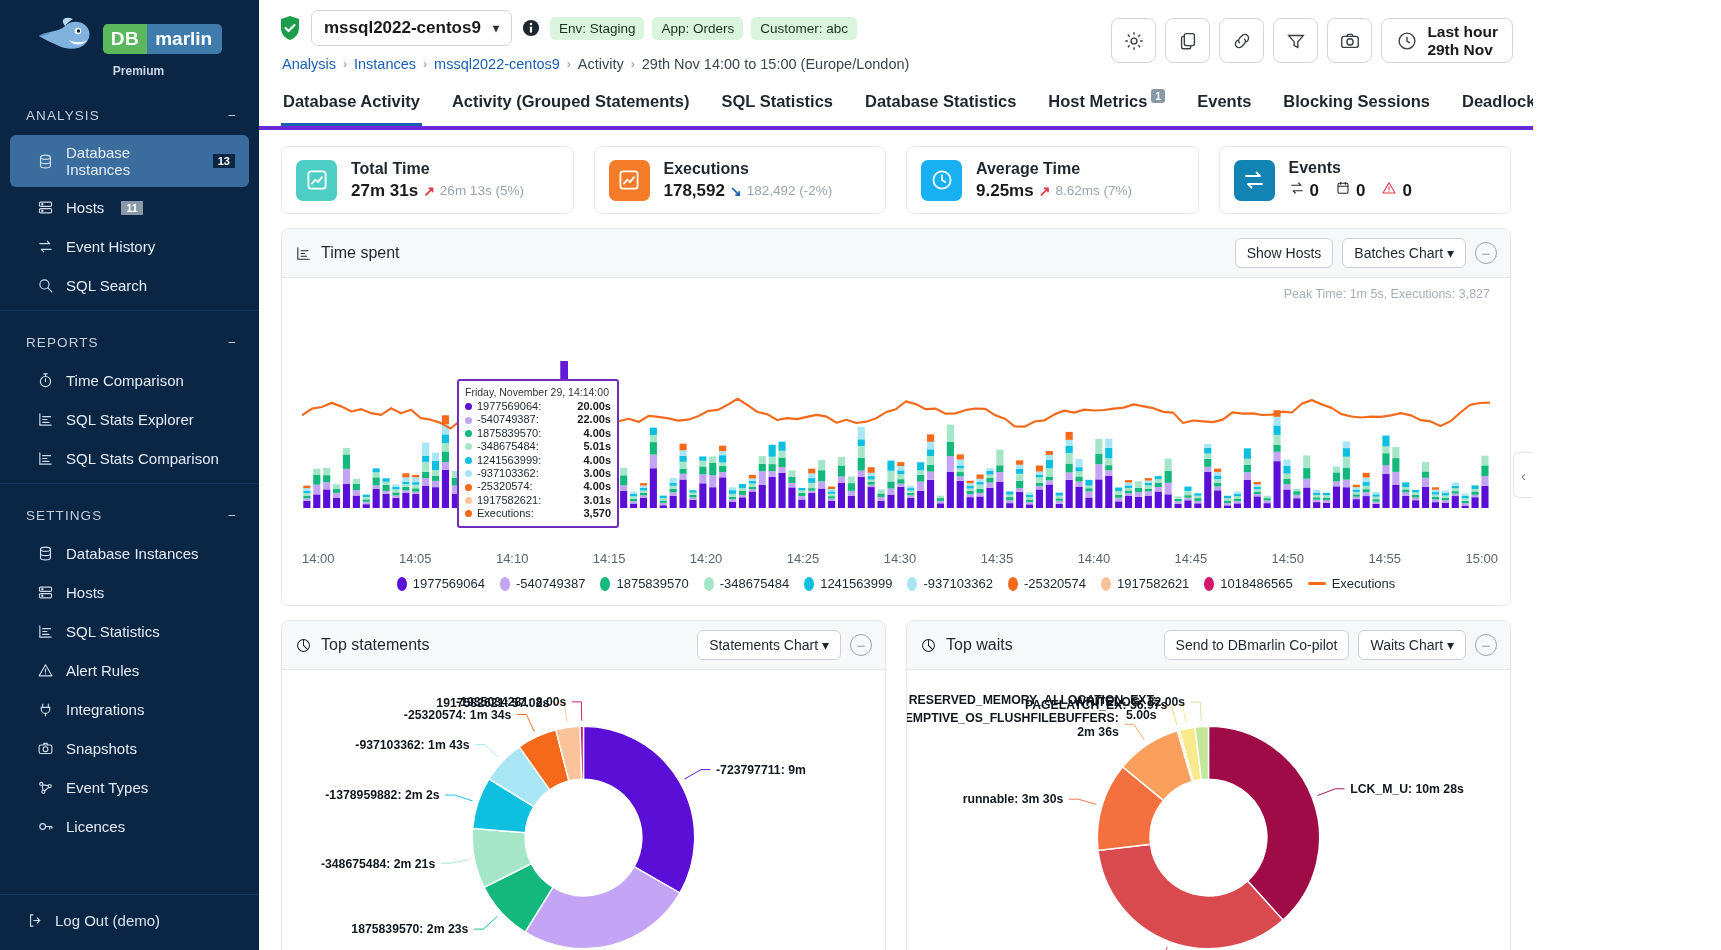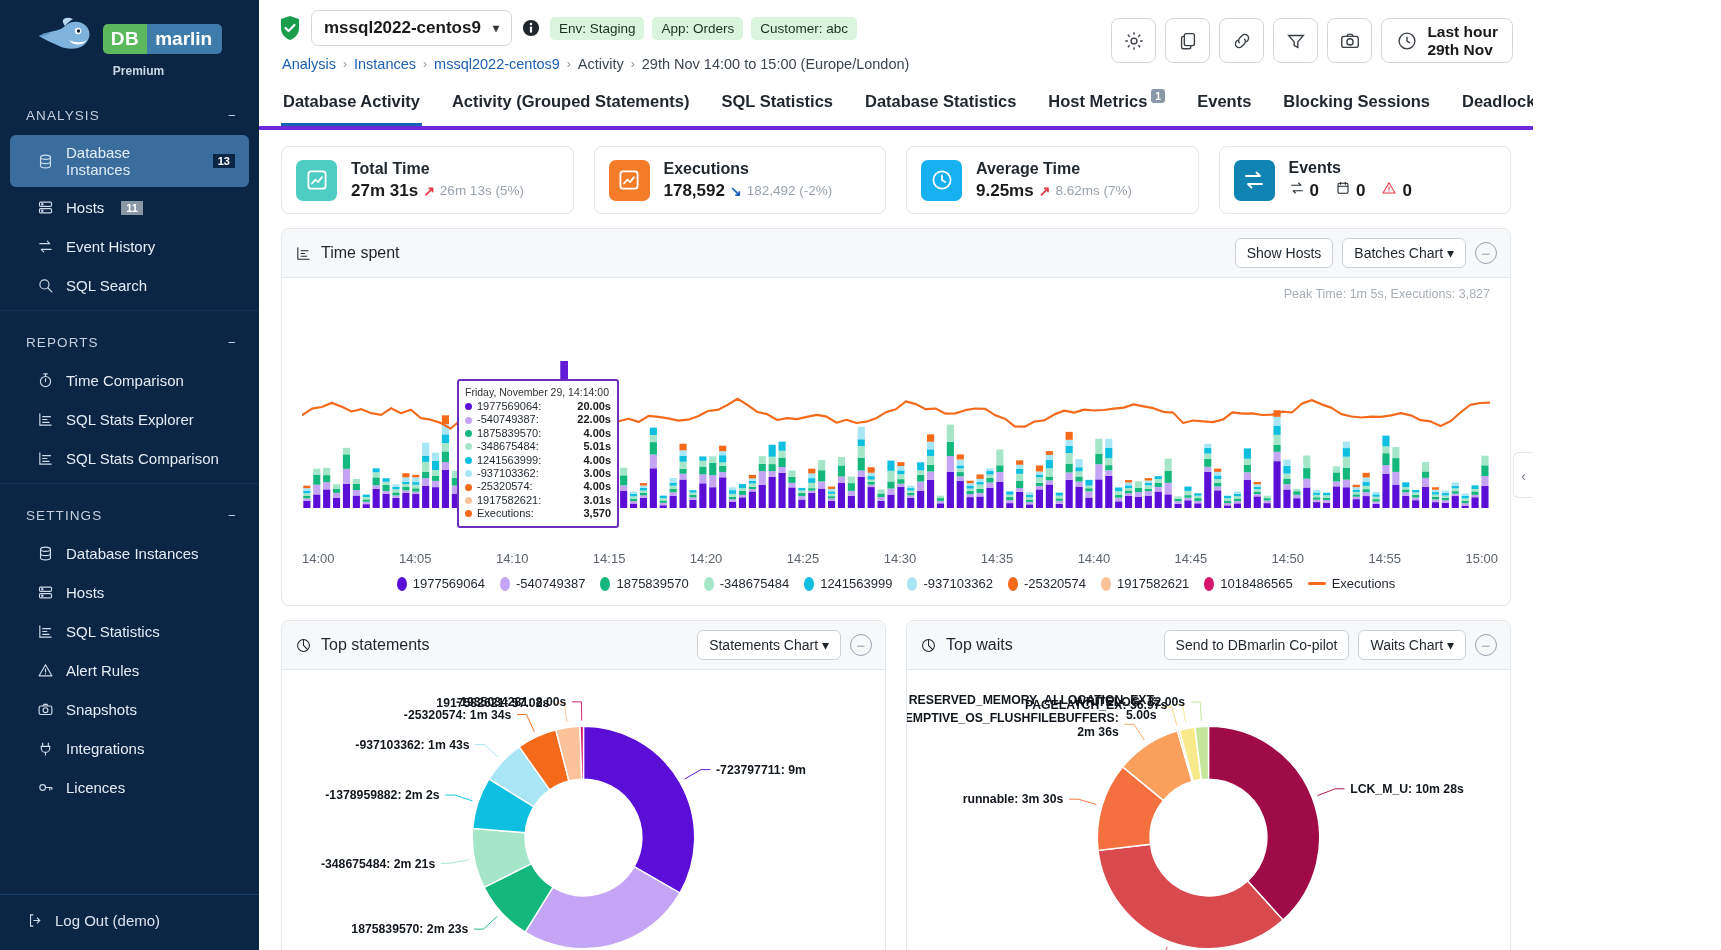--- a/index.html
+++ b/index.html
@@ -315,35 +315,46 @@
               <svg viewBox="0 0 24 24">
                 <path d="M12 4 L21 19.5 H3 Z" stroke-linejoin="round"></path>
                 <path d="M12 10v4.2M12 16.6v.2" stroke-linecap="round"></path>
               </svg>
             </span>
             <span>Alert Rules</span>
           </div>
           <div class="nav-item">
             <span class="nav-ico">
               <svg viewBox="0 0 24 24">
+                <path d="M8 4v5M16 4v5M6 9h12v2.5A6 6 0 0 1 6 11.5Z"></path>
+                <path d="M12 17.5V21" stroke-linecap="round"></path>
+              </svg>
+            </span>
+            <span>Integrations</span>
+          </div>
+          <div class="nav-item">
+            <span class="nav-ico">
+              <svg viewBox="0 0 24 24">
                 <rect x="3" y="7" width="18" height="12" rx="2.5"></rect>
                 <circle cx="12" cy="13" r="3.4"></circle>
                 <path d="M8.5 7l1.4-2.2h4.2L15.5 7"></path>
               </svg>
             </span>
             <span>Snapshots</span>
           </div>
           <div class="nav-item">
             <span class="nav-ico">
               <svg viewBox="0 0 24 24">
-                <path d="M8 4v5M16 4v5M6 9h12v2.5A6 6 0 0 1 6 11.5Z"></path>
-                <path d="M12 17.5V21" stroke-linecap="round"></path>
+                <circle cx="6" cy="7" r="2.2"></circle>
+                <circle cx="18" cy="10" r="2.2"></circle>
+                <circle cx="9" cy="18" r="2.2"></circle>
+                <path d="M8 8.3l8 1M7.3 9l1.2 7M16.7 11.7L10.6 17"></path>
               </svg>
             </span>
-            <span>Integrations</span>
+            <span>Event Types</span>
           </div>
           <div class="nav-item">
             <span class="nav-ico">
               <svg viewBox="0 0 24 24">
                 <circle cx="8" cy="12" r="4"></circle>
                 <path d="M12 12h9M18 12v3.5M21 12v2.6" stroke-linecap="round"></path>
               </svg>
             </span>
             <span>Licences</span>
           </div>

